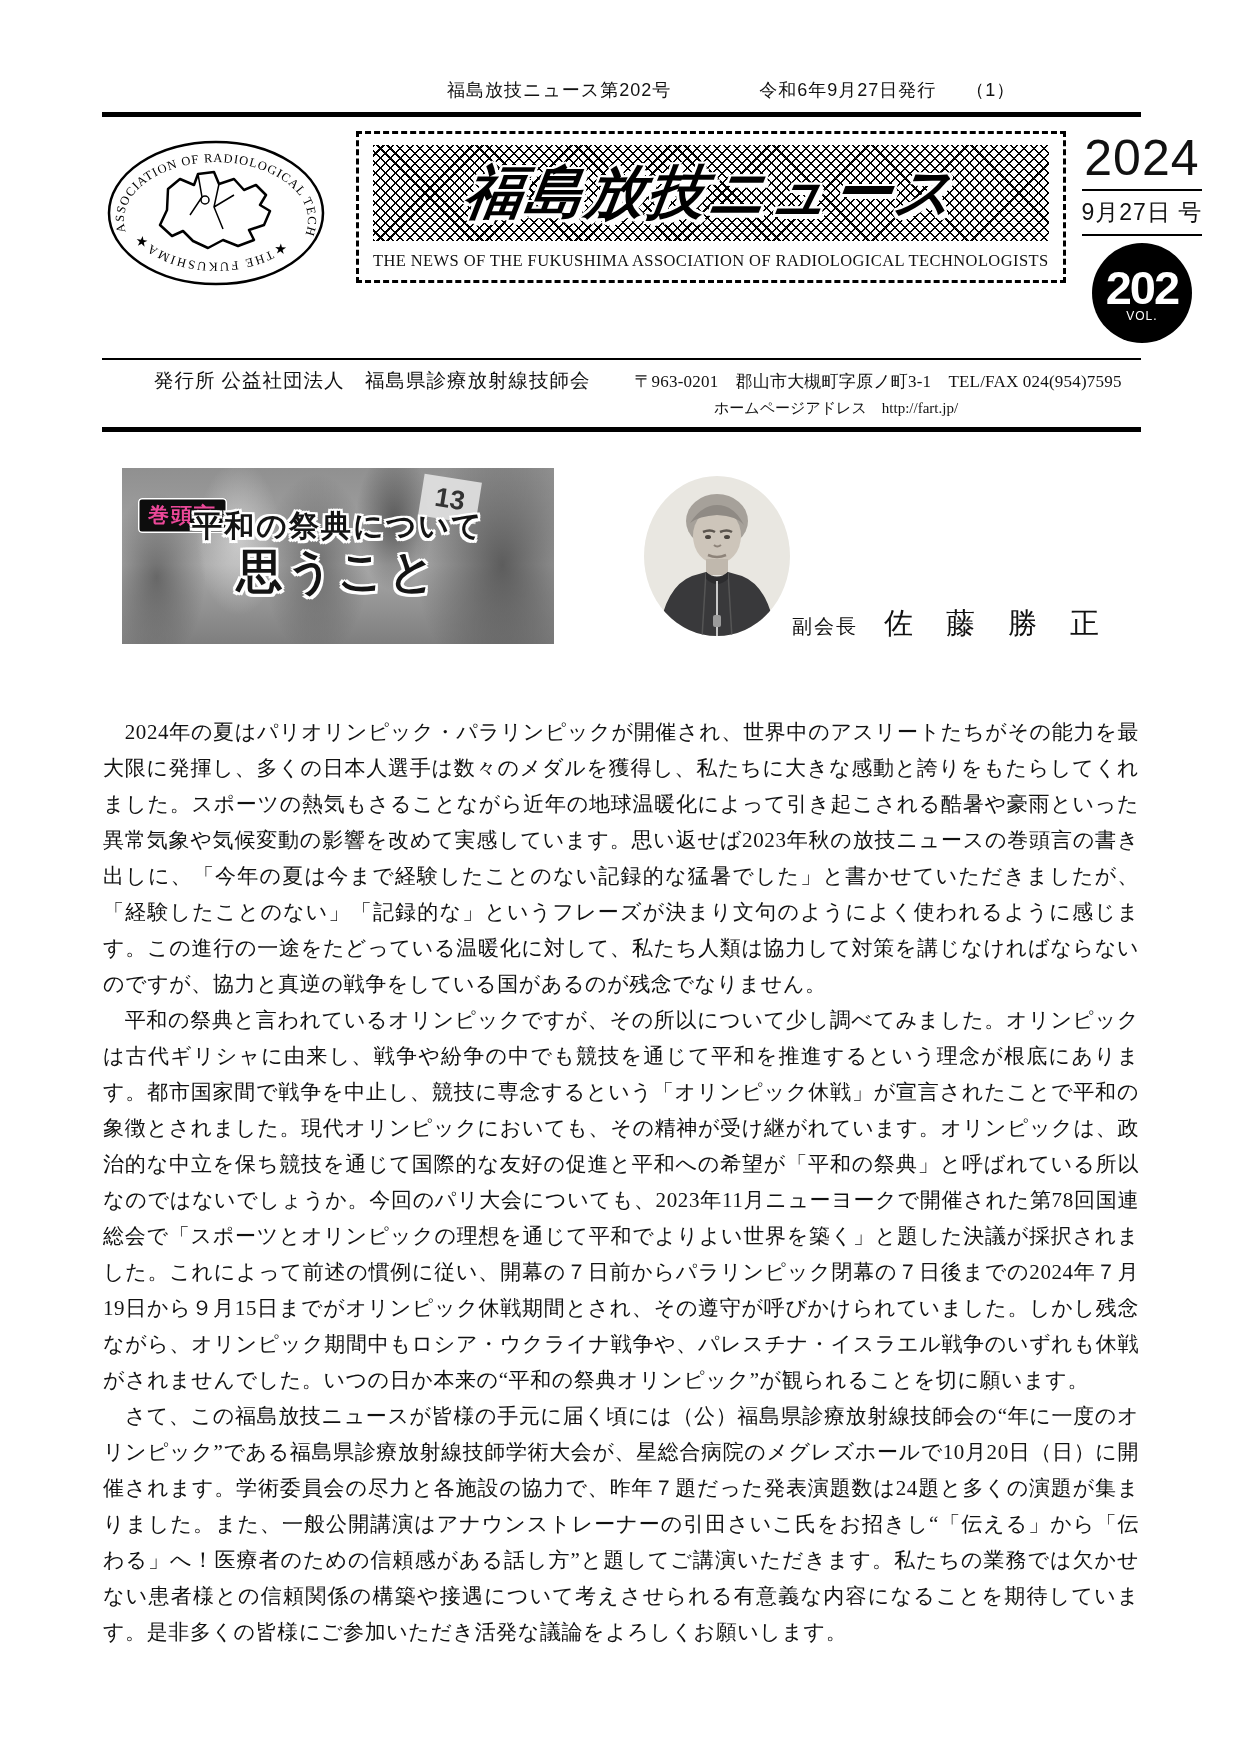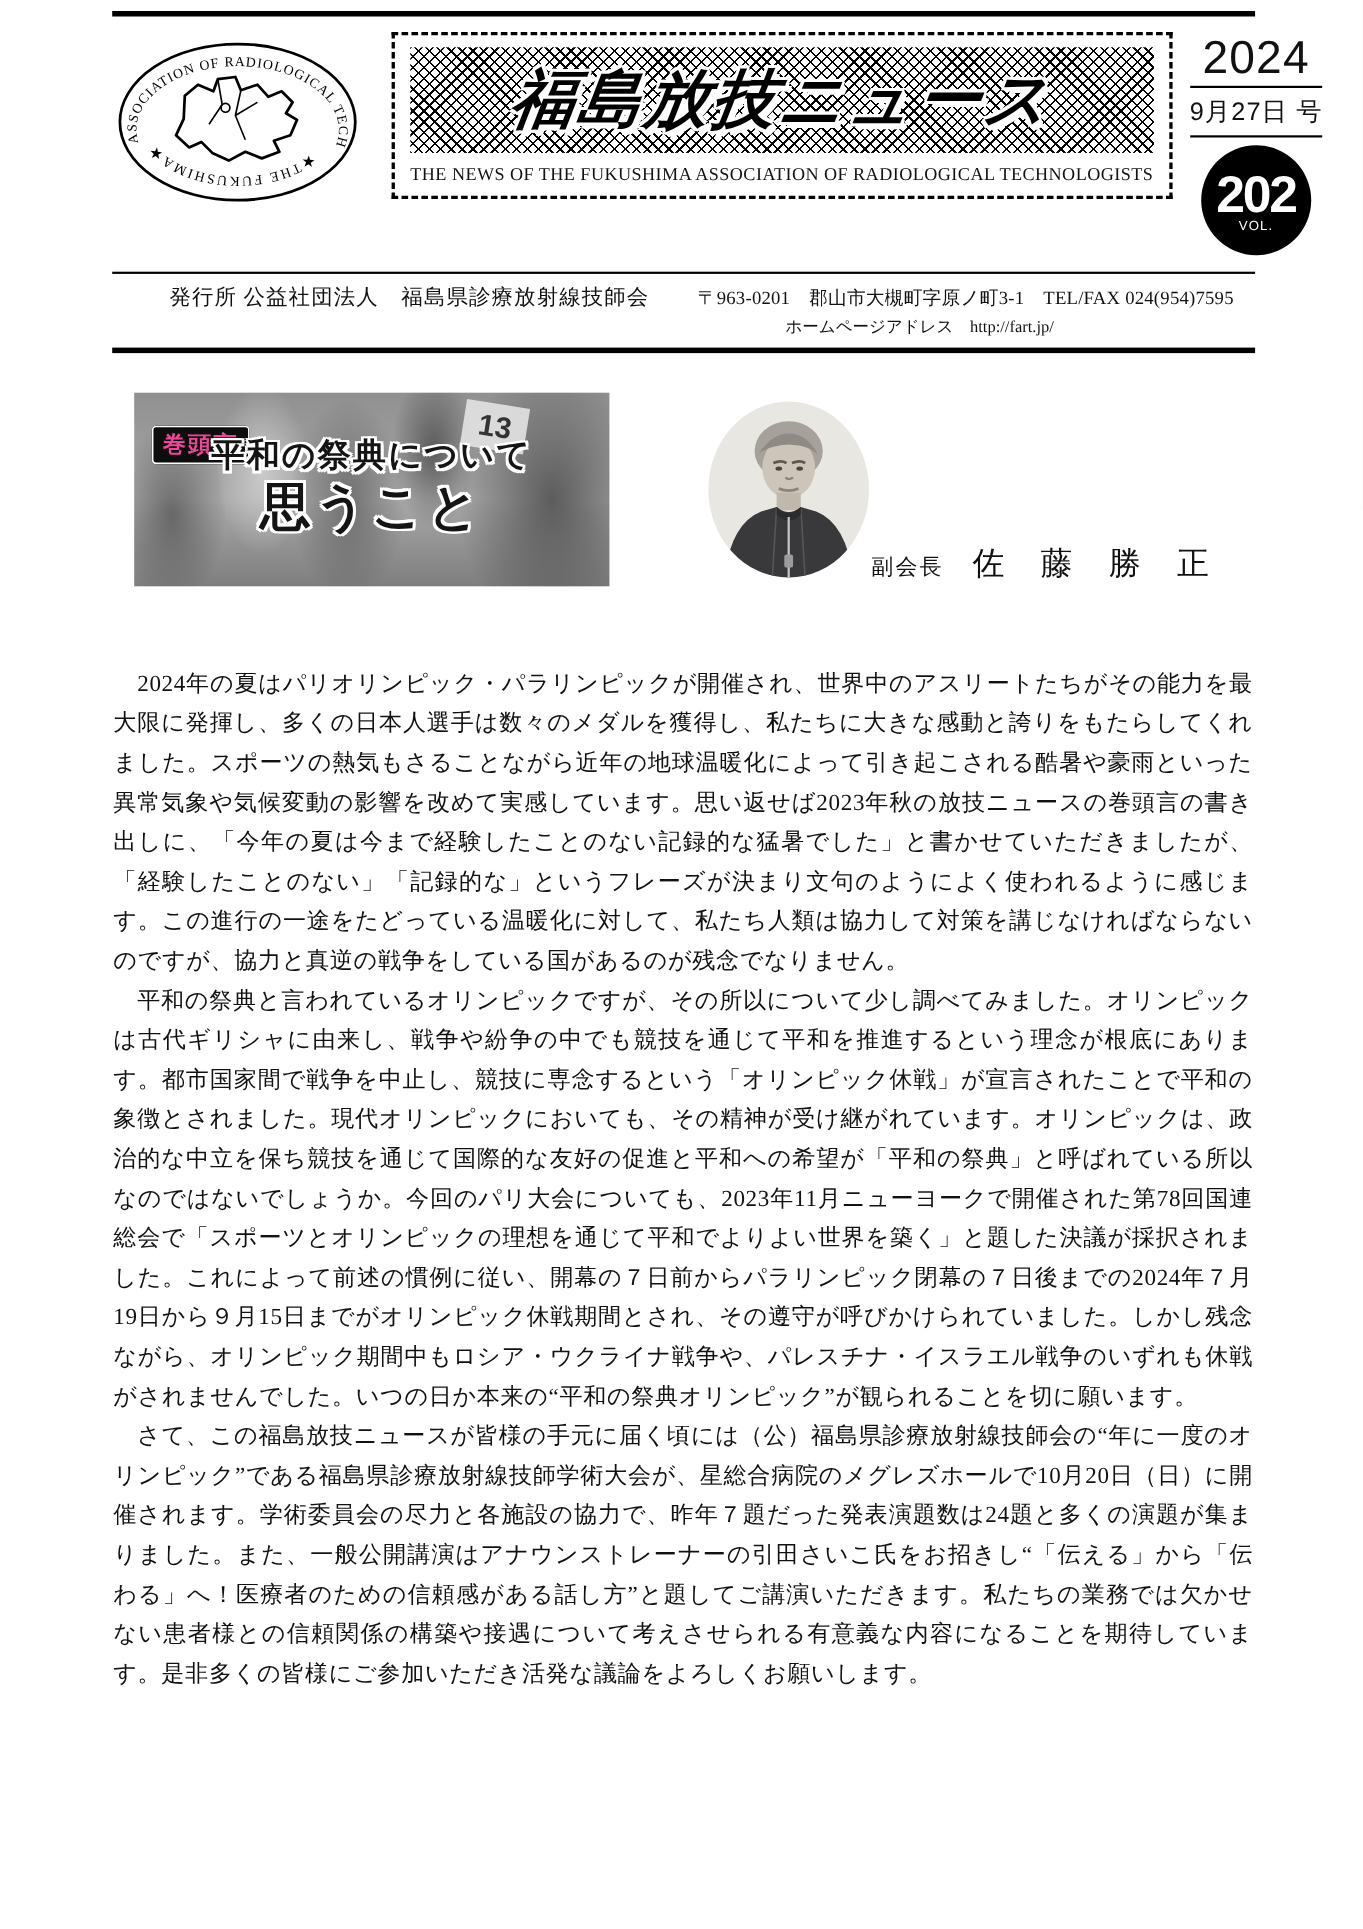--- a/index.html
+++ b/index.html
@@ -44,21 +44,21 @@
       2.5px 0 0 #fff,-2.5px 0 0 #fff,0 2.5px 0 #fff,0 -2.5px 0 #fff,
       2.5px 2.5px 0 #fff,-2.5px -2.5px 0 #fff,2.5px -2.5px 0 #fff,-2.5px 2.5px 0 #fff,
       5px 5px 0 #fff;
   }
   .mast-sub {
     margin-top:10px; text-align:center; font-size:16.5px; letter-spacing:.4px;
     white-space:nowrap; font-family:"Liberation Serif","DejaVu Serif",serif;
   }
   .mast-right { width:168px; margin-left:16px; text-align:center;
     font-family:"Liberation Sans","DejaVu Sans",sans-serif; }
-  .mast-year { font-size:42px; letter-spacing:1px; line-height:1.1; }
+  .mast-year { font-size:50px; letter-spacing:1px; line-height:1.1; }
   .mast-hr { height:2px; background:#000; margin:3px 0; }
   .mast-issue { font-size:23px; letter-spacing:1px; padding:3px 0; white-space:nowrap; }
   .vol-circle {
     width:100px; height:100px; border-radius:50%; background:#000; color:#fff;
     margin:7px auto 0; display:flex; flex-direction:column; align-items:center;
     justify-content:center;
   }
   .vol-num { font-size:47px; font-weight:bold; letter-spacing:-2px; line-height:1; }
   .vol-label { font-size:12px; letter-spacing:1px; margin-top:-2px; }
 
@@ -115,20 +115,25 @@
     margin:70px 100px 0 103px; font-size:21px; line-height:36px;
     letter-spacing:.6px; text-align:justify; text-justify:inter-ideograph;
   }
   .article p { margin:0; }
 </style>
 </head>
 <body>
 
 <div class="page">
 
+  <div class="top-row">
+    <span class="top-title">福島放技ニュース第202号</span>
+    <span class="top-date">令和6年9月27日発行</span>
+    <span class="top-page">（1）</span>
+  </div>
   <div class="rule-thick"></div>
 
   <div class="masthead">
     <div class="logo-wrap">
       <svg width="228" height="152" viewBox="0 0 228 152">
         <ellipse cx="114" cy="76" rx="107" ry="71" fill="none" stroke="#000" stroke-width="2.5"></ellipse>
         <defs>
           <path id="arcTop" d="M 26 100 A 92 58 0 1 1 202 100" fill="none"></path>
           <path id="arcBot" d="M 196 88 A 86 54 0 0 1 32 88" fill="none"></path>
         </defs>

